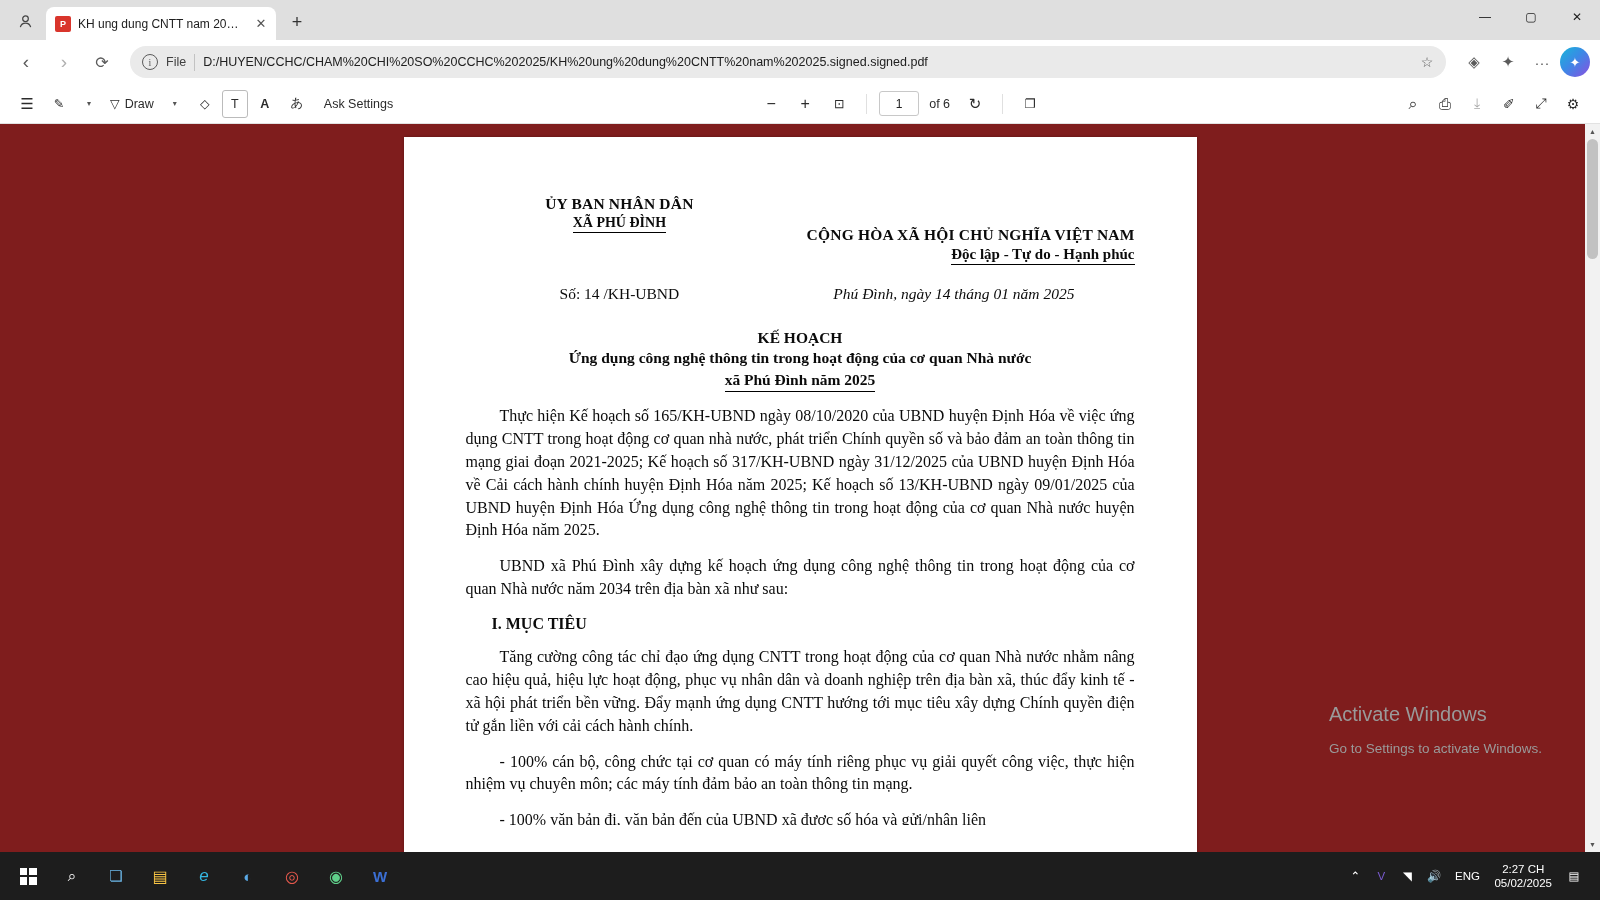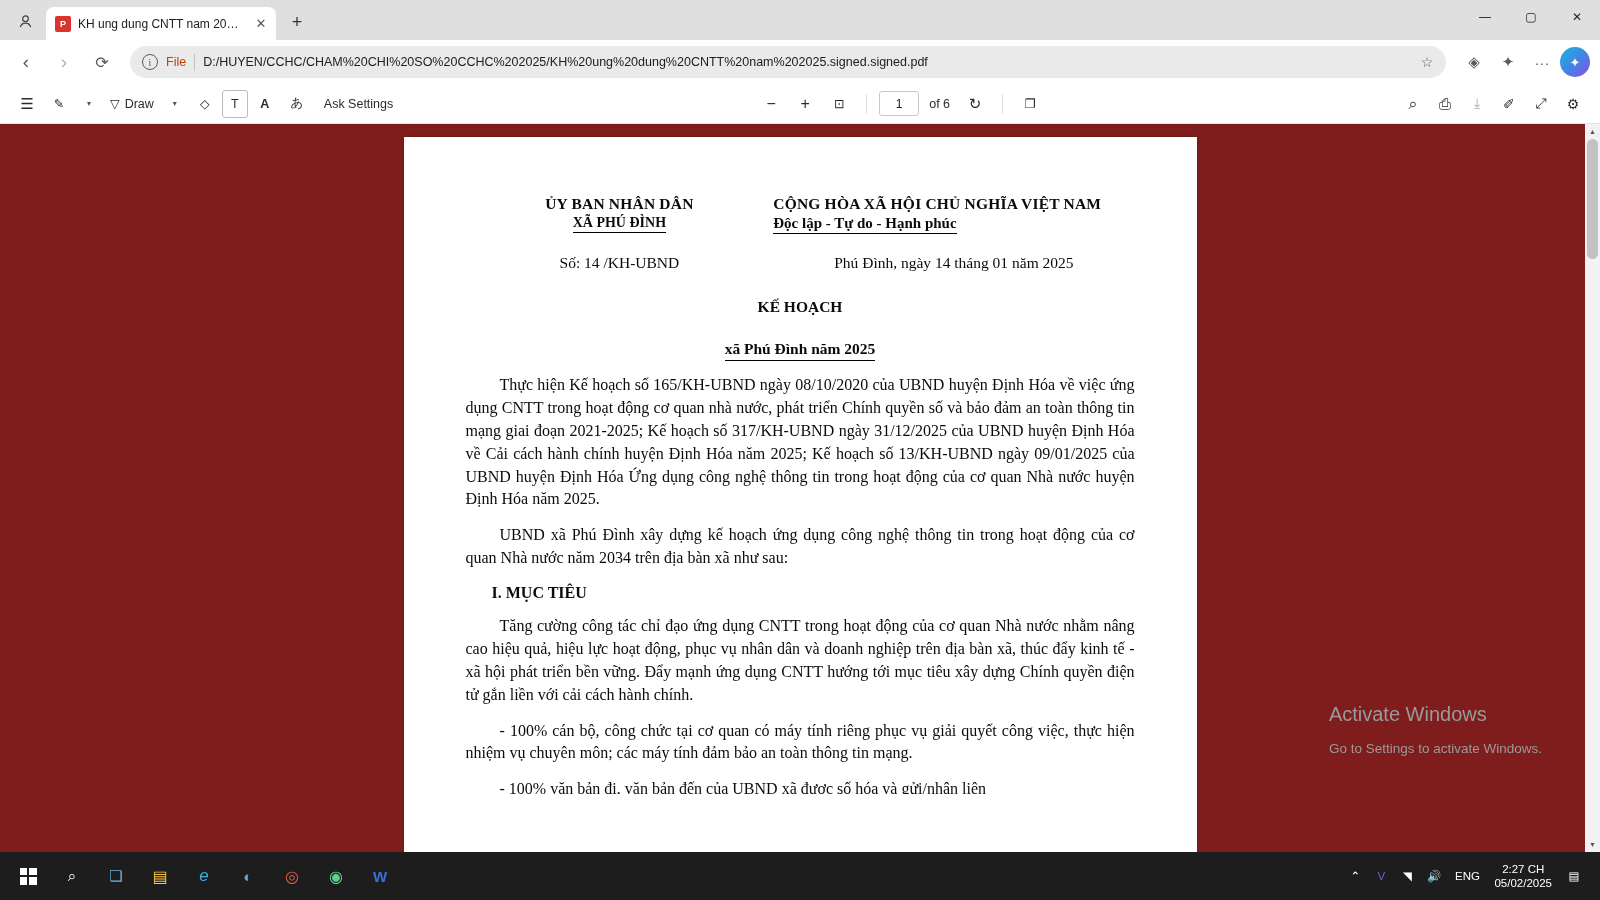--- a/index.html
+++ b/index.html
@@ -40,21 +40,21 @@
   .navbar { height:44px; background:#ffffff; display:flex; align-items:center; padding:0 10px; gap:6px; }
   .navbtn { width:32px; height:32px; border-radius:50%; display:flex; align-items:center; justify-content:center; color:#5b5b5b; font-size:15px; }
   .omnibox {
     flex:1; height:32px; background:#eaeaea; border-radius:16px; display:flex; align-items:center;
     padding:0 8px 0 12px; gap:8px; font-size:12.5px; color:#202020; margin:0 6px;
   }
   .omnibox .info-icon {
     width:16px; height:16px; border:1.3px solid #5b5b5b; border-radius:50%;
     display:flex; align-items:center; justify-content:center; font-size:10px; color:#5b5b5b; font-family:"Liberation Serif", serif;
   }
-  .omnibox .file-label { color:#c2410c; }
+  .omnibox .file-label { color:#404040; }
   .omnibox .sep { width:1px; height:17px; background:#c2c2c2; }
   .omnibox .url { flex:1; color:#202020; overflow:hidden; white-space:nowrap; text-overflow:ellipsis; }
   .omnibox .star { color:#5b5b5b; font-size:14px; width:22px; text-align:center; }
   .navbar .right-icons { display:flex; align-items:center; gap:2px; }
   .copilot-btn {
     width:30px;height:30px;border-radius:50%;
     background:linear-gradient(135deg,#18b6d8 0%,#3a8ae6 45%,#8a4fe0 100%);
     display:flex;align-items:center;justify-content:center;color:#fff;font-size:13px;
   }
 
@@ -78,29 +78,29 @@
   
   .viewer { flex:1; background:#7f1d1d; position:relative; overflow:hidden; display:flex; justify-content:center; }
   .page {
     width:793px; background:#ffffff; margin-top:13px; padding:58px 62px 0 62px;
     font-family:"Liberation Serif", serif; color:#0b0b0b; box-shadow:0 0 3px rgba(0,0,0,.28);
     position:relative;
   }
 
   .hdr { display:flex; justify-content:space-between; align-items:flex-start; }
   .hdr-left { width:46%; text-align:center; }
-  .hdr-right { width:54%; text-align:left; }
+  .hdr-right { width:54%; text-align:right;margin-top:31px; }
   .b { font-weight:bold; }
   .u { border-bottom:1.2px solid #000; display:inline-block; padding-bottom:1px; }
   .l1 { font-size:15.5px; letter-spacing:.2px; }
   .l2 { font-size:14px; }
   .sub { font-size:15px; margin-top:2px; }
   .numline { display:flex; justify-content:space-between; margin-top:20px; font-size:15.5px; }
   .numline .left { width:46%; text-align:center; }
-  .numline .right { width:54%; text-align:center; }
+  .numline .right { width:54%; text-align:center; font-style:italic; }
 
   .title { text-align:center; margin-top:26px; font-size:15.5px; font-weight:bold; }
   .title2 { text-align:center; font-size:15.5px; font-weight:bold; line-height:1.42; }
   .title2 .u2 { border-bottom:1.2px solid #000; display:inline-block; }
 
   .para { margin-top:13px; font-size:16px; line-height:1.43; text-align:justify; text-indent:34px; }
   .heading { margin-top:14px; font-size:16px; font-weight:bold; text-indent:26px; }
   .cut { overflow:hidden; }
 
   
@@ -216,21 +216,21 @@
         </div>
       </div>
 
       <div class="numline">
         <div class="left">Số:  14  /KH-UBND</div>
         <div class="right">Phú Đình, ngày   14  tháng 01 năm 2025</div>
       </div>
 
       <div class="title">KẾ HOẠCH</div>
       <div class="title2">
-        <br>
+        <span>Ứng dụng công nghệ thông tin trong hoạt động của cơ quan Nhà nước</span><br>
         <span class="u2">xã Phú Đình năm 2025</span>
       </div>
 
       <div class="para">Thực hiện Kế hoạch số 165/KH-UBND ngày 08/10/2020 của UBND huyện Định Hóa về việc ứng dụng CNTT trong hoạt động cơ quan nhà nước, phát triển Chính quyền số và bảo đảm an toàn thông tin mạng giai đoạn 2021-2025; Kế hoạch số 317/KH-UBND ngày 31/12/2025 của UBND huyện Định Hóa về Cải cách hành chính huyện Định Hóa năm 2025; Kế hoạch số 13/KH-UBND ngày 09/01/2025 của UBND huyện Định Hóa Ứng dụng công nghệ thông tin trong hoạt động của cơ quan Nhà nước huyện Định Hóa năm 2025.</div>
       <div class="para">UBND xã Phú Đình xây dựng kế hoạch ứng dụng công nghệ thông tin trong hoạt động của cơ quan Nhà nước năm 2034 trên địa bàn xã như sau:</div>
 
       <div class="heading">I. MỤC TIÊU</div>
 
       <div class="para">Tăng cường công tác chỉ đạo ứng dụng CNTT trong hoạt động của cơ quan Nhà nước nhằm nâng cao hiệu quả, hiệu lực hoạt động, phục vụ nhân dân và doanh nghiệp trên địa bàn xã, thúc đẩy kinh tế - xã hội phát triển bền vững. Đẩy mạnh ứng dụng CNTT hướng tới mục tiêu xây dựng Chính quyền điện tử gắn liền với cải cách hành chính.</div>
       <div class="para">- 100% cán bộ, công chức tại cơ quan có máy tính riêng phục vụ giải quyết công việc, thực hiện nhiệm vụ chuyên môn; các máy tính đảm bảo an toàn thông tin mạng.</div>

